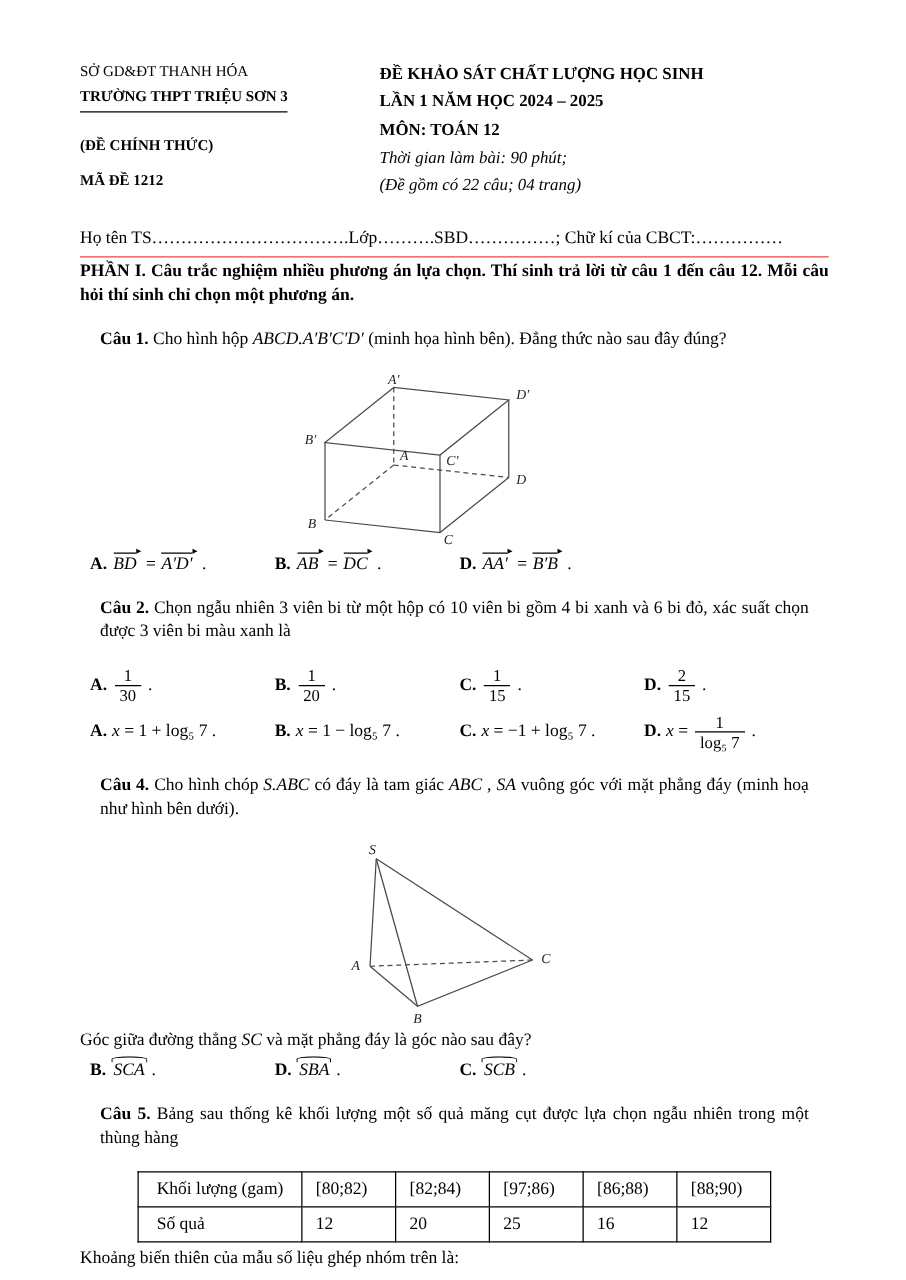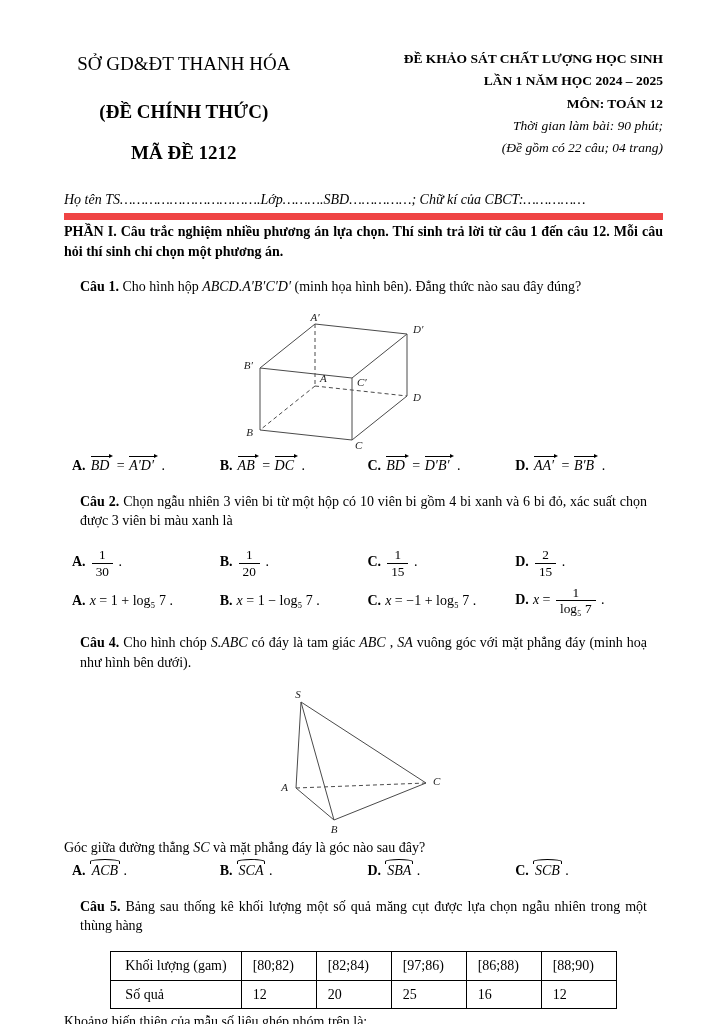--- a/index.html
+++ b/index.html
@@ -5,30 +5,30 @@
   html,body{margin:0;padding:0;background:#888;}
   .page{
     width:725px;min-height:1024px;box-sizing:border-box;
     margin:0 auto;background:#fff;color:#000;position:relative;
     padding:48px 62px 60px 64px;
     font-family:"Liberation Serif","DejaVu Serif",serif;
     font-size:14px;line-height:1.38;
   }
   
   .header{display:flex;align-items:flex-start;}
-  .header-left{width:40%;text-align:center;font-size:19px;line-height:1.65;}
-  .header-right{width:60%;text-align:right;font-size:13.5px;line-height:1.65;}
+  .header-left{width:40%;font-size:12px;line-height:1.65;}
+  .header-right{width:60%;text-align:left;font-size:13.5px;line-height:1.65;}
   .bold{font-weight:bold;}
   .ital{font-style:italic;}
   .underline{border-bottom:1px solid #000;display:inline-block;padding-bottom:1px;}
   .gap-lg{margin-top:17px;}
   .gap-sm{margin-top:9px;}
   
-  .student-line{margin-top:22px;font-style:italic;white-space:nowrap;overflow:hidden;}
-  .part-title{font-weight:bold;margin-top:4px;text-align:justify;border-top:7px solid #ef4444;padding-top:2px;}
+  .student-line{margin-top:22px;white-space:nowrap;overflow:hidden;}
+  .part-title{font-weight:bold;margin-top:4px;text-align:justify;border-top:1px solid #ef4444;padding-top:2px;}
   .question{margin-top:4px;}
   .stem{margin:16px;text-align:justify;}
   .qlabel{font-weight:bold;}
   .post-text{margin:2px 0 0;}
   
   .options{display:grid;grid-template-columns:1fr 1fr 1fr 1fr;align-items:center;
            margin:3px 0 2px;padding-left:8px;}
   .option{white-space:nowrap;}
   .optlabel{font-weight:bold;margin-right:4px;}
   
@@ -60,20 +60,21 @@
           display:flex;justify-content:space-between;padding-top:4px;font-size:13.5px;}
 </style>
 </head>
 <body>
 
 <div class="page">
 
   <div class="header">
     <div class="header-left">
       <div>SỞ GD&amp;ĐT THANH HÓA</div>
+      <div class="bold"><span class="underline">TRƯỜNG THPT TRIỆU SƠN 3</span></div>
       <div class="bold gap-lg">(ĐỀ CHÍNH THỨC)</div>
       <div class="bold gap-sm">MÃ ĐỀ 1212</div>
     </div>
     <div class="header-right">
       <div class="bold">ĐỀ KHẢO SÁT CHẤT LƯỢNG HỌC SINH</div>
       <div class="bold">LẦN 1 NĂM HỌC 2024 – 2025</div>
       <div class="bold">MÔN: TOÁN 12</div>
       <div class="ital">Thời gian làm bài: 90 phút;</div>
       <div class="ital">(Đề gồm có 22 câu; 04 trang)</div>
     </div>
@@ -108,21 +109,20 @@
           <text x="76" y="70" text-anchor="start">A</text>
           <text x="9" y="124" text-anchor="end">B</text>
           <text x="111" y="137" text-anchor="start">C</text>
           <text x="169" y="89" text-anchor="start">D</text>
         </g>
       </svg>
     </div>
     <div class="options">
       <div class="option"><span class="optlabel">A.</span><span><span class="m-vec">BD</span> = <span class="m-vec">A′D′</span> .</span></div>
       <div class="option"><span class="optlabel">B.</span><span><span class="m-vec">AB</span> = <span class="m-vec">DC</span> .</span></div>
-      <div class="option"><span class="optlabel">C.</span><span><span class="m-vec">BD</span> = <span class="m-vec">D′B′</span> .</span></div>
       <div class="option"><span class="optlabel">D.</span><span><span class="m-vec">AA′</span> = <span class="m-vec">B′B</span> .</span></div>
     </div>
   </div>
 
   <div class="question">
     <p class="stem"><b class="qlabel">Câu 2.</b>
       <span>Chọn ngẫu nhiên 3 viên bi từ một hộp có 10 viên bi gồm 4 bi xanh và 6 bi đỏ, xác suất chọn được 3 viên bi màu xanh là</span></p>
     <div class="options">
       <div class="option"><span class="optlabel">A.</span><span><span class="frac">
               <span class="fnum">1</span>
@@ -172,21 +172,20 @@
         <g class="figlabel">
           <text x="24" y="10" text-anchor="middle">S</text>
           <text x="14" y="103" text-anchor="end">A</text>
           <text x="60" y="145" text-anchor="middle">B</text>
           <text x="159" y="97" text-anchor="start">C</text>
         </g>
       </svg>
     </div>
     <p class="post-text">Góc giữa đường thẳng <span class="m-it">SC</span> và mặt phẳng đáy là góc nào sau đây?</p>
     <div class="options">
-      <div class="option"><span class="optlabel">A.</span><span><span class="m-arc">ACB</span> .</span></div>
       <div class="option"><span class="optlabel">B.</span><span><span class="m-arc">SCA</span> .</span></div>
       <div class="option"><span class="optlabel">D.</span><span><span class="m-arc">SBA</span> .</span></div>
       <div class="option"><span class="optlabel">C.</span><span><span class="m-arc">SCB</span> .</span></div>
     </div>
   </div>
 
   <div class="question">
     <p class="stem"><b class="qlabel">Câu 5.</b>
       <span>Bảng sau thống kê khối lượng một số quả măng cụt được lựa chọn ngẫu nhiên trong một thùng hàng</span></p>
     <table class="stat-table">

